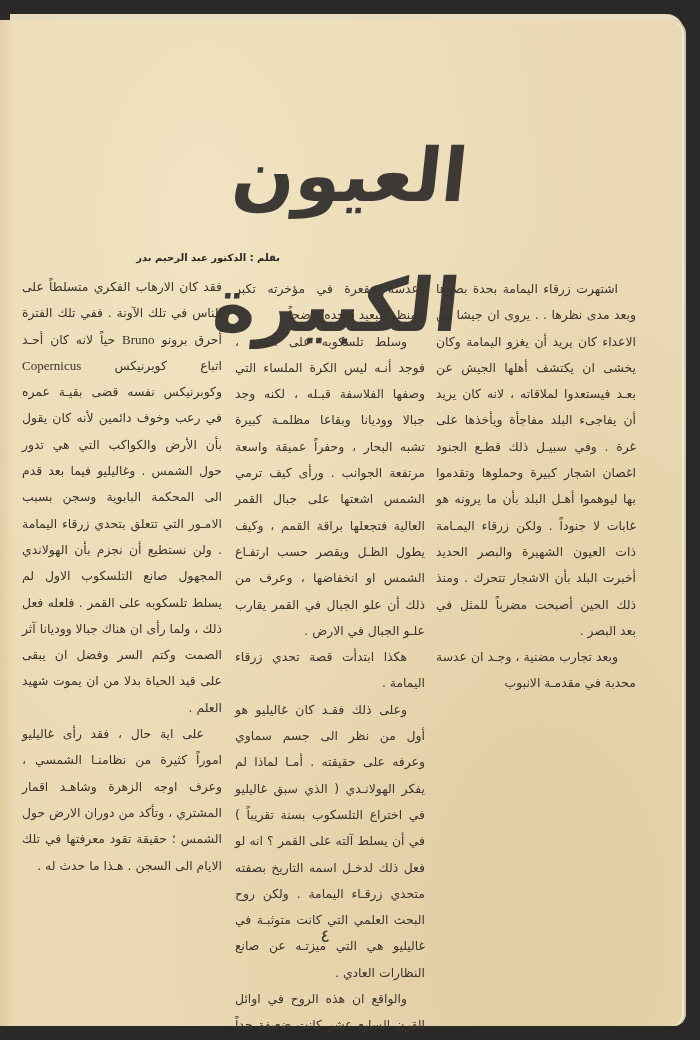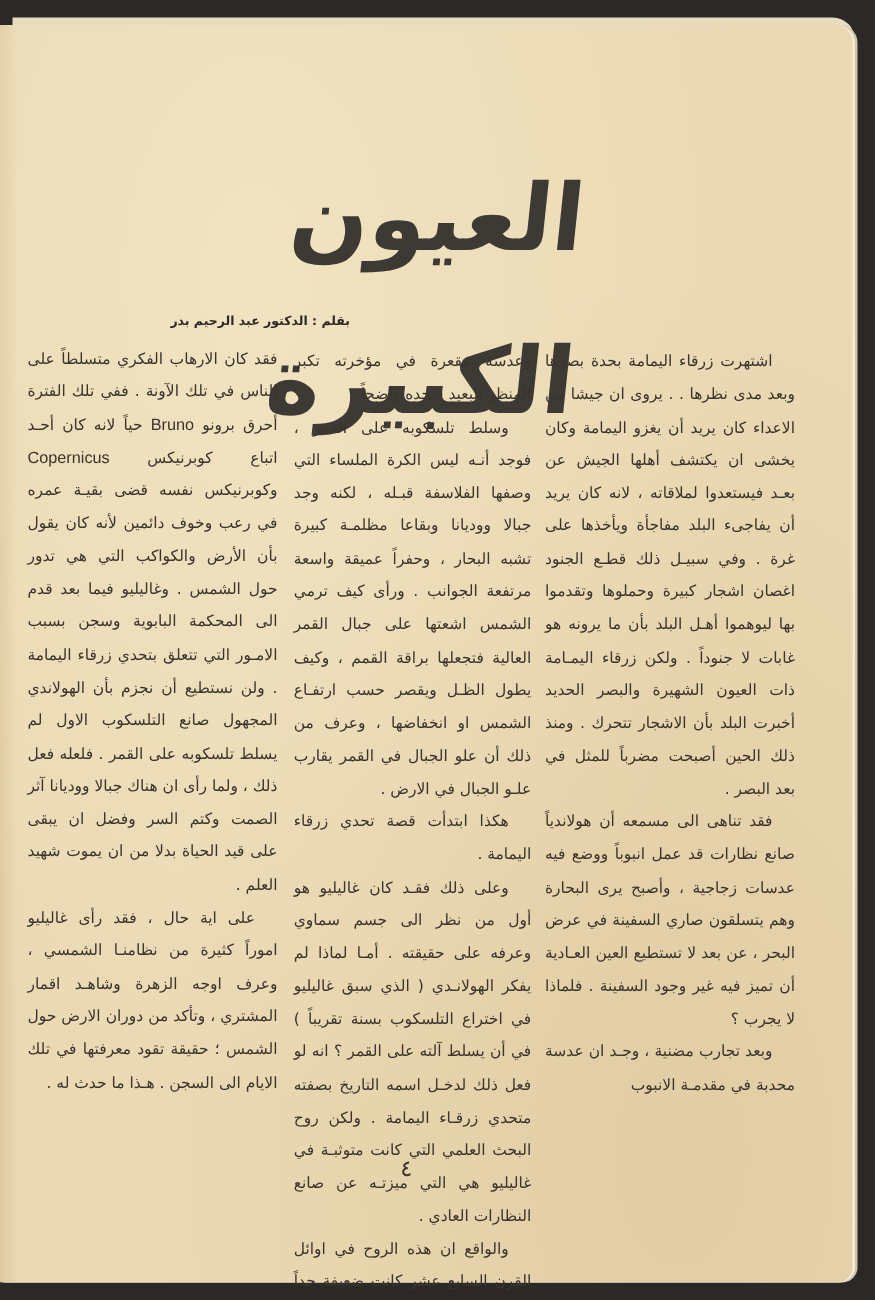--- a/index.html
+++ b/index.html
@@ -83,21 +83,21 @@
       margin: 0;
       text-indent: 0;
     }
     .col p.indent {
       text-indent: 18px;
     }
     .col-right { left: 436px; top: 256px; width: 200px; }
     .col-mid   { left: 235px; top: 256px; width: 190px; }
     .col-left  { left: 22px;  top: 254px; width: 200px; }
     .latin {
-      font-family: Liberation Sans, sans-serif;
+      font-family: Liberation Serif, serif;
       font-size: 13px;
       direction: ltr;
       unicode-bidi: embed;
       margin-top: 33px;
     }
     .page-number {
       position: absolute;
       left: 310px;
       top: 905px;
       width: 30px;
@@ -113,21 +113,20 @@
 <div class="scan">
   <div class="page-under"></div>
   <div class="page">
 
     <div class="headline">العيون الكبيرة</div>
 
     <div class="byline">بقلم : الدكتور عبد الرحيم بدر</div>
 
     <div class="col col-right">
       <p class="indent">اشتهرت زرقاء اليمامة بحدة بصرها وبعد مدى نظرها . . يروى ان جيشا من الاعداء كان يريد أن يغزو اليمامة وكان يخشى ان يكتشف أهلها الجيش عن بعـد فيستعدوا لملاقاته ، لانه كان يريد أن يفاجىء البلد مفاجأة ويأخذها على غرة . وفي سبيـل ذلك قطـع الجنود اغصان اشجار كبيرة وحملوها وتقدموا بها ليوهموا أهـل البلد بأن ما يرونه هو غابات لا جنوداً . ولكن زرقاء اليمـامة ذات العيون الشهيرة والبصر الحديد أخبرت البلد بأن الاشجار تتحرك . ومنذ ذلك الحين أصبحت مضرباً للمثل في بعد البصر .</p>
-      <p class="indent">فقد تناهى الى مسمعه أن هولاندياً صانع نظارات قد عمل انبوباً ووضع فيه عدسات زجاجية ، وأصبح يرى البحارة وهم يتسلقون صاري السفينة في عرض البحر ، عن بعد لا تستطيع العين العـادية أن تميز فيه غير وجود السفينة . فلماذا لا يجرب ؟</p>
       <p class="indent">وبعد تجارب مضنية ، وجـد ان عدسة محدبة في مقدمـة الانبوب</p>
     </div>
 
     <div class="col col-mid">
       <p>وعدسة مقعرة في مؤخرته تكبر المنظر البعيد فيجده واضحاً .</p>
       <p class="indent">وسلط تلسكوبه على القمر ، فوجد أنـه ليس الكرة الملساء التي وصفها الفلاسفة قبـله ، لكنه وجد جبالا ووديانا وبقاعا مظلمـة كبيرة تشبه البحار ، وحفراً عميقة واسعة مرتفعة الجوانب . ورأى كيف ترمي الشمس اشعتها على جبال القمر العالية فتجعلها براقة القمم ، وكيف يطول الظـل ويقصر حسب ارتفـاع الشمس او انخفاضها ، وعرف من ذلك أن علو الجبال في القمر يقارب علـو الجبال في الارض .</p>
       <p class="indent">هكذا ابتدأت قصة تحدي زرقاء اليمامة .</p>
       <p class="indent">وعلى ذلك فقـد كان غاليليو هو أول من نظر الى جسم سماوي وعرفه على حقيقته . أمـا لماذا لم يفكر الهولانـدي ( الذي سبق غاليليو في اختراع التلسكوب بسنة تقريباً ) في أن يسلط آلته على القمر ؟ انه لو فعل ذلك لدخـل اسمه التاريخ بصفته متحدي زرقـاء اليمامة . ولكن روح البحث العلمي التي كانت متوثبـة في غاليليو هي التي ميزتـه عن صانع النظارات العادي .</p>
       <p class="indent">والواقع ان هذه الروح في اوائل القرن السابع عشر كانت ضعيفة جداً الا بين افذاذ العلماء أمثال غاليليو .</p>
     </div>

